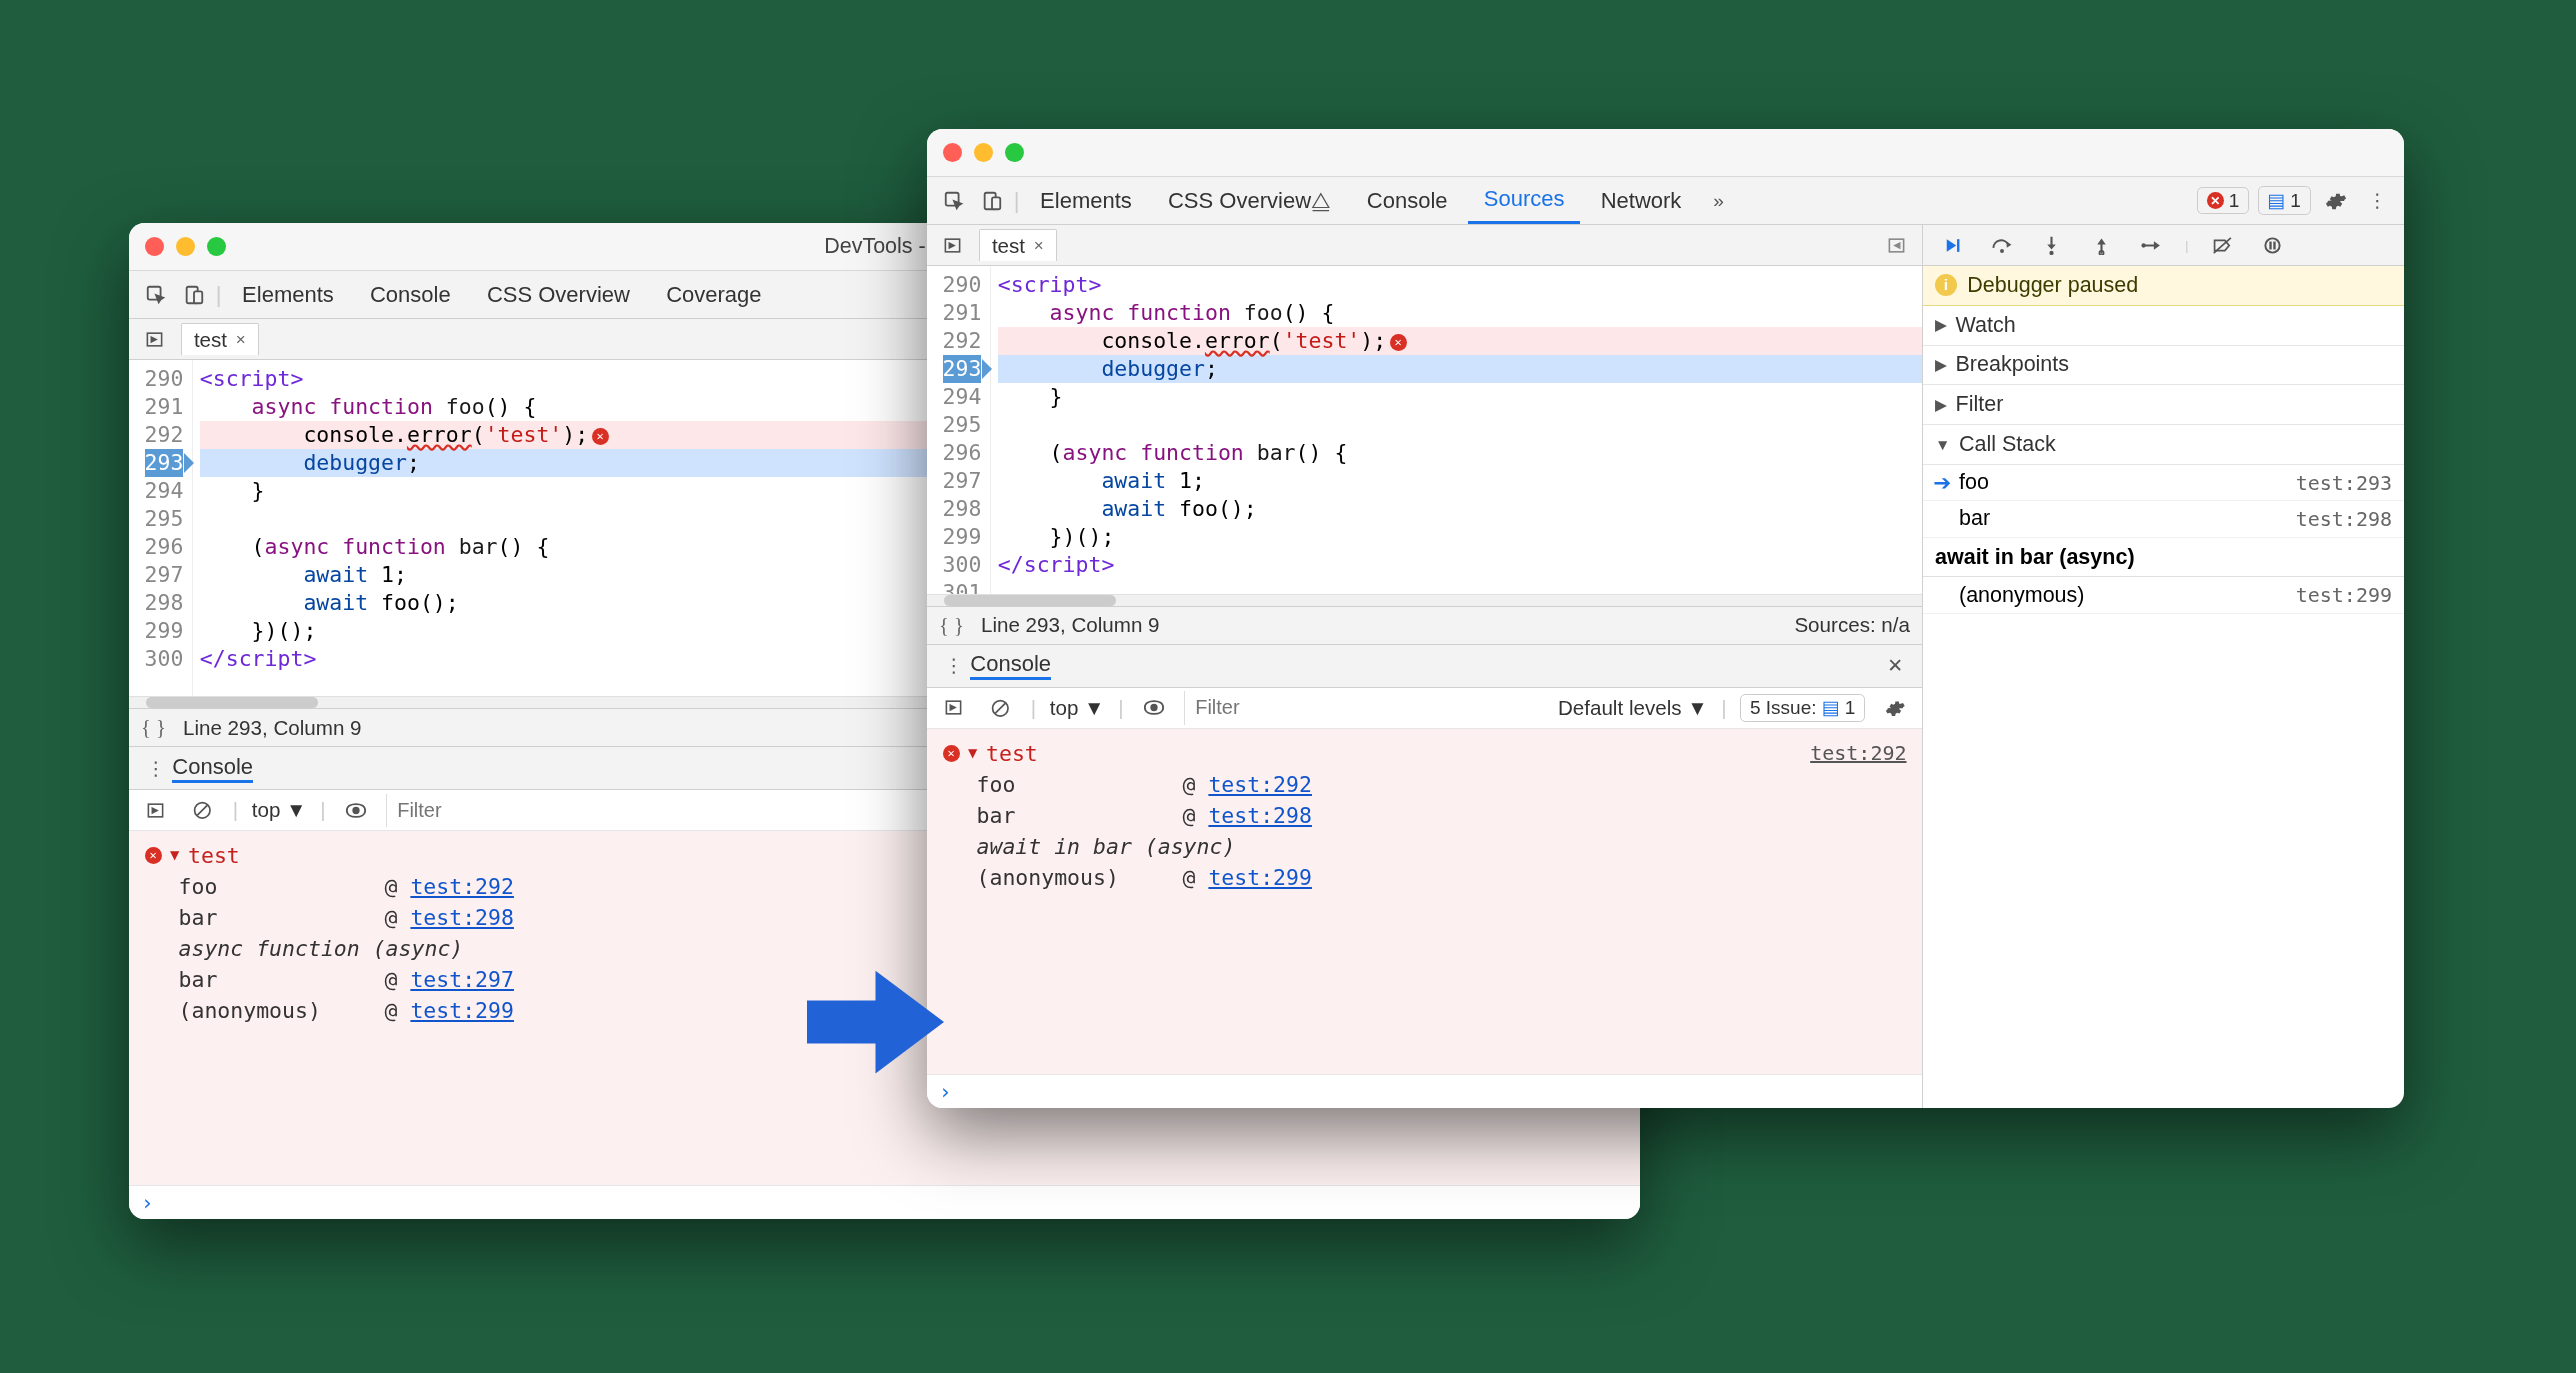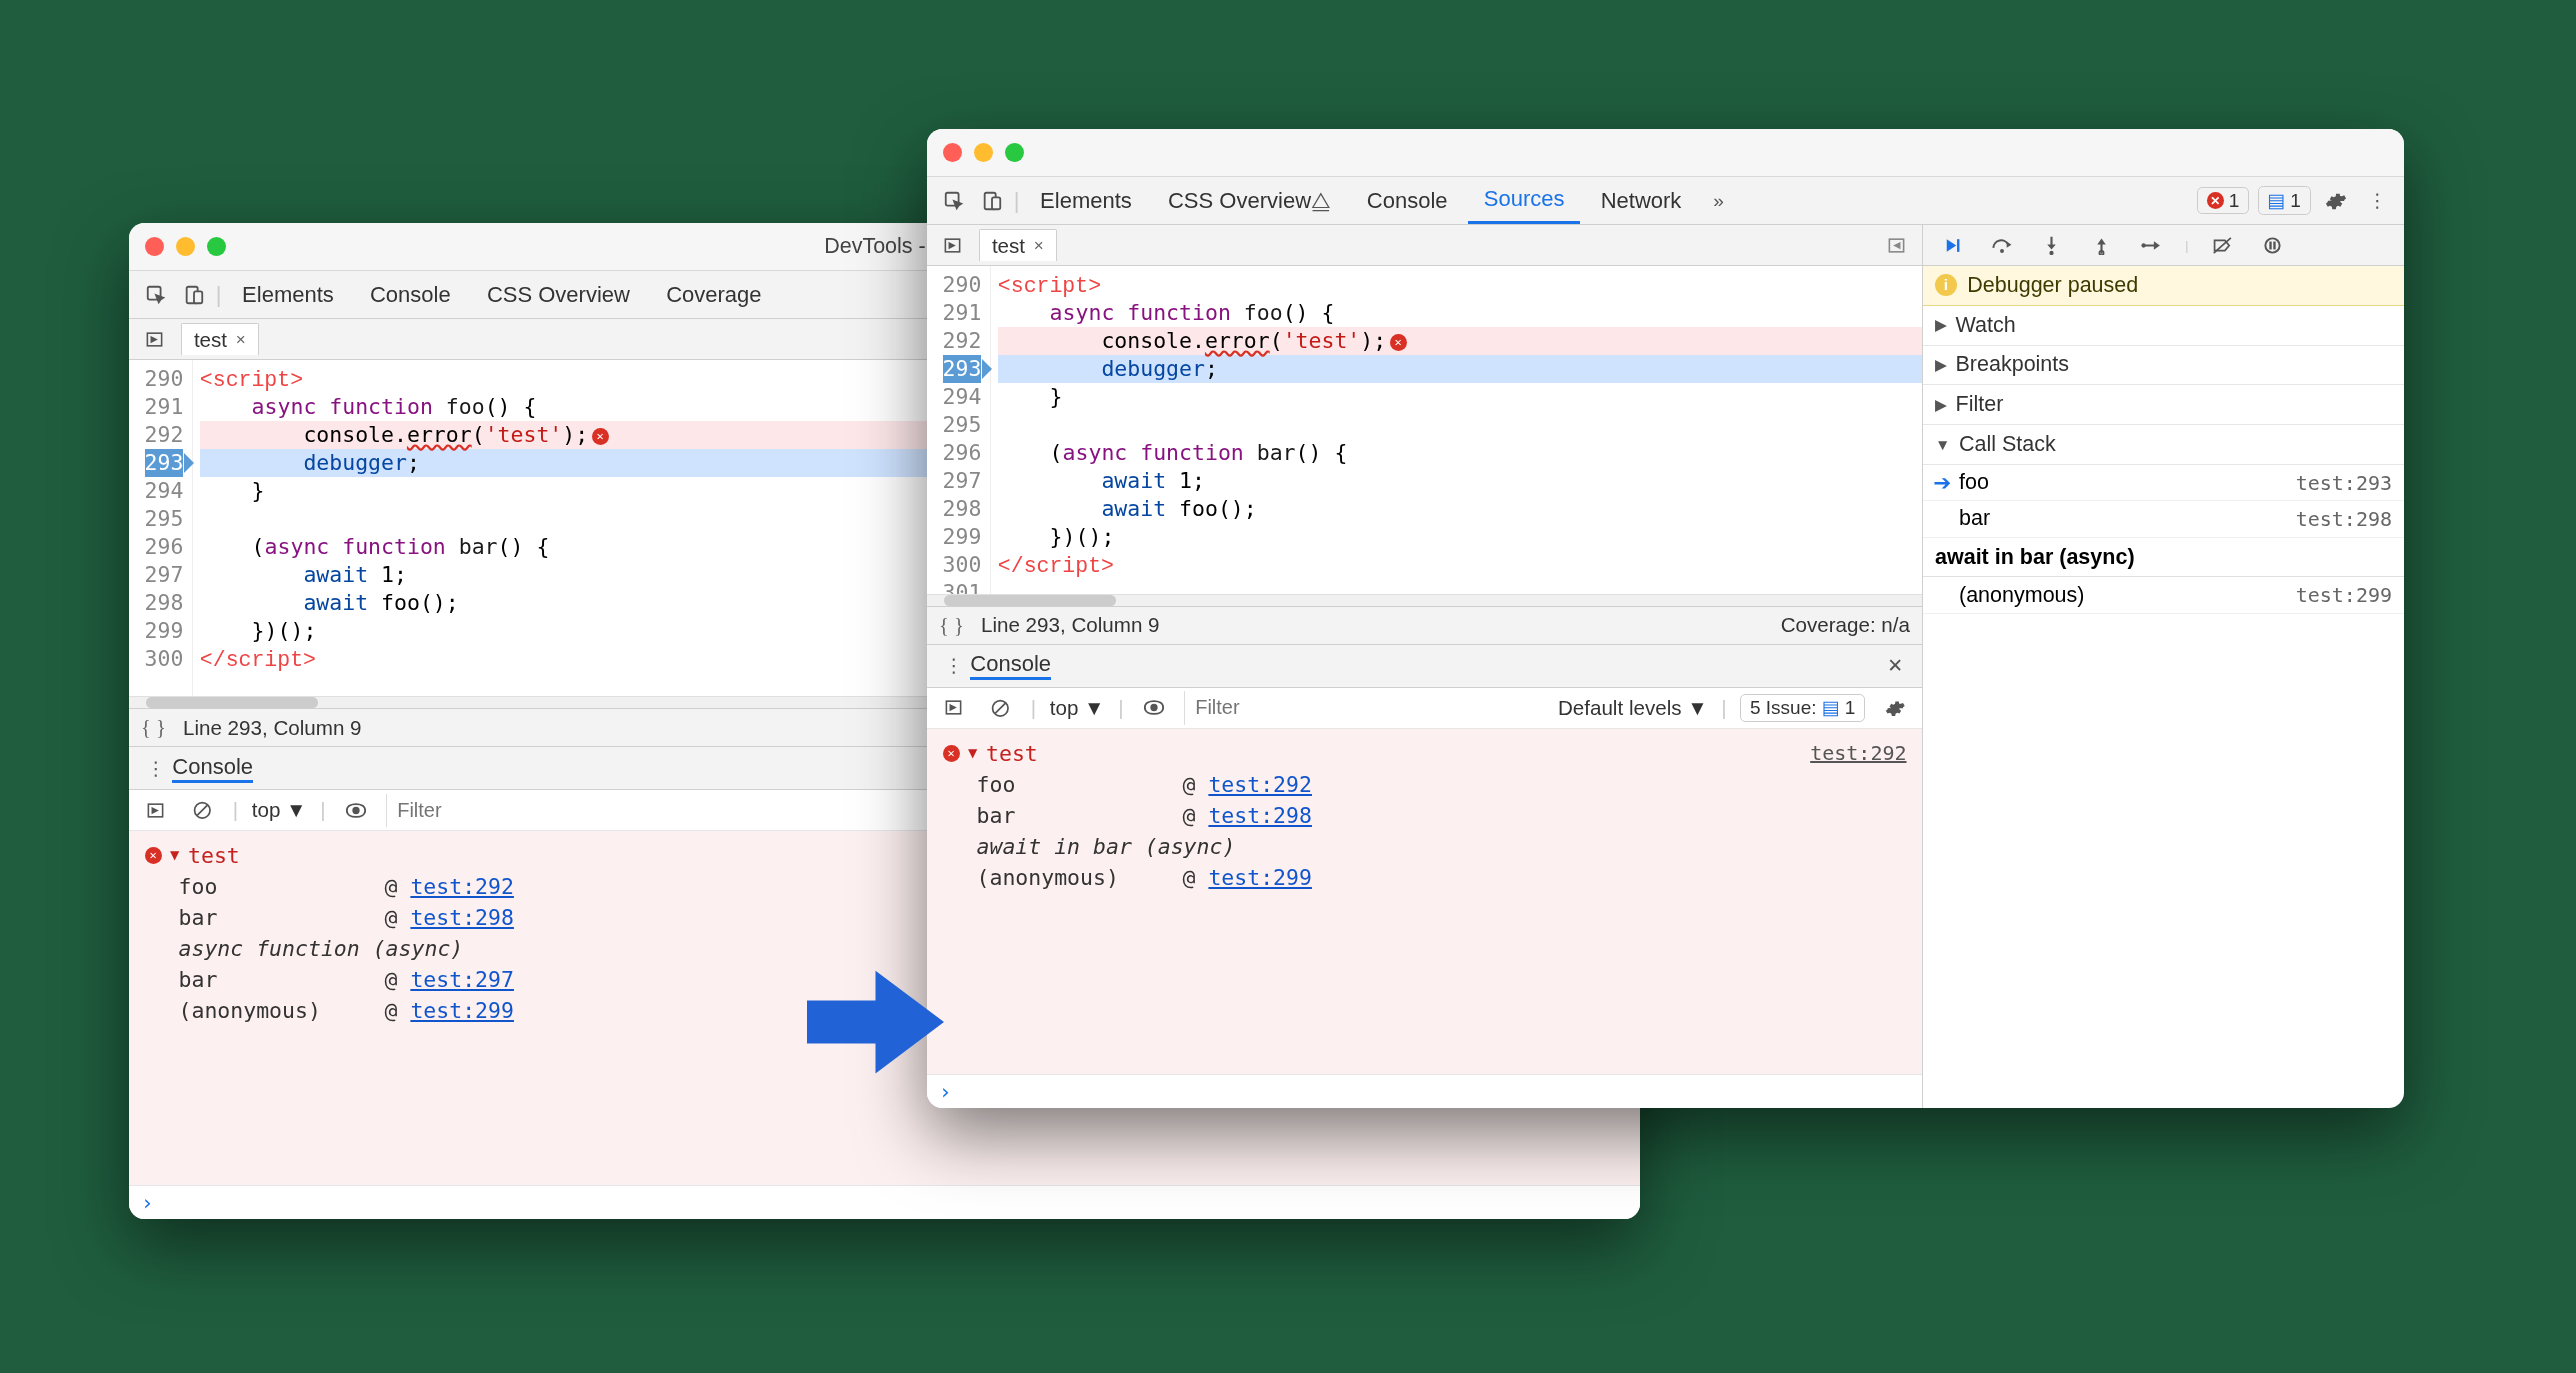--- a/index.html
+++ b/index.html
@@ -141,21 +141,21 @@
 .hl-arrow-gutter { background: #5b9bd5; color: #fff; position: relative; }
 .hl-arrow-gutter::after {
   content: '';
   position: absolute;
   right: -10.3px; top: 50%;
   transform: translateY(-50%);
   border: 10.3px solid transparent;
   border-left-color: #5b9bd5;
   border-right: none;
 }
-.tok-tag { color: #ef4444; font-family: Liberation Mono, monospace; }
+.tok-tag { color: #6d28d9; }
 .tok-kw { color: #881280; }
 .tok-kw2 { color: #0546a0; }
 .tok-fn { color: #1a1a1a; }
 .tok-str { color: #c41a16; }
 .tok-dbg { color: #0546a0; }
 .err-line-dot { display: inline-flex; vertical-align: middle; margin-left: 3.4px; }
 .statusbar {
   height: 39px;
   background: #f3f3f3;
   border-top: 0.9px solid #cfcfcf;
@@ -546,21 +546,21 @@
             <div class="code-line"></div>
           </div>
       </div>
       <div class="mini-scrollbar">
           <div class="thumb"></div>
         </div>
       <div class="statusbar">
         <span style="font-family:Menlo;color:#666;margin-right:17px">{ }</span>
         <span>Line 293, Column 9</span>
         <span class="spacer"></span>
-        <span>Coverage: n/a</span>
+        <span>Sources: n/a</span>
       </div>
 
       <div class="drawer-tabbar">
         <span class="icon-btn">⋮</span>
         <span class="tab active">Console</span>
         <span style="flex:1"></span>
         <span class="icon-btn">✕</span>
       </div>
       <div class="console-toolbar">
         <span class="icon-btn">

